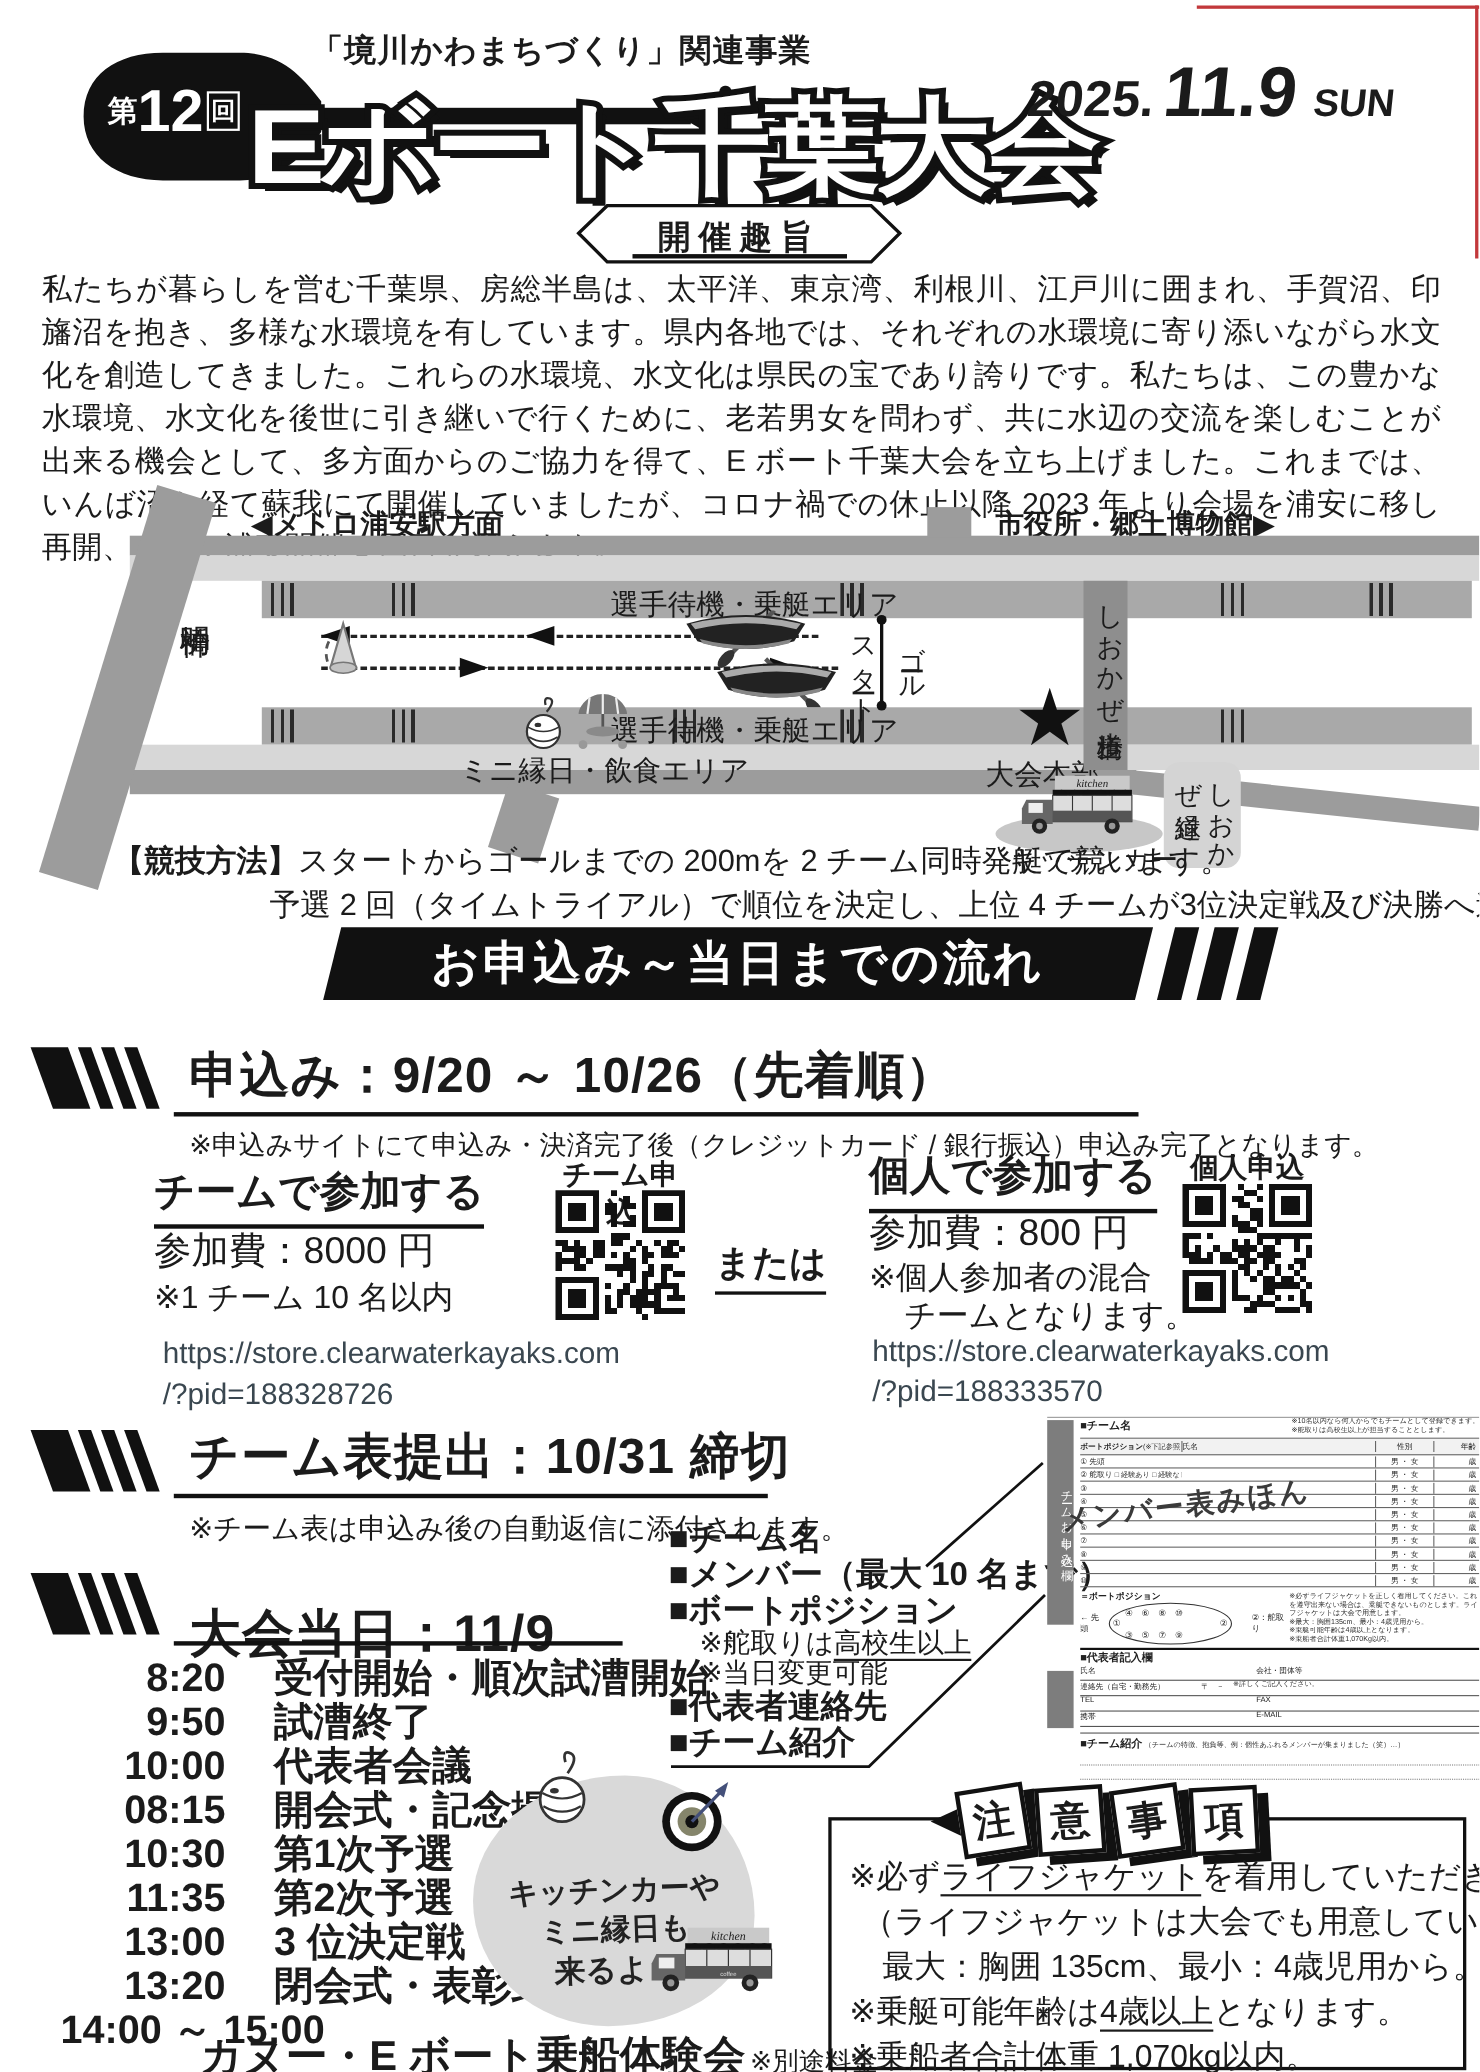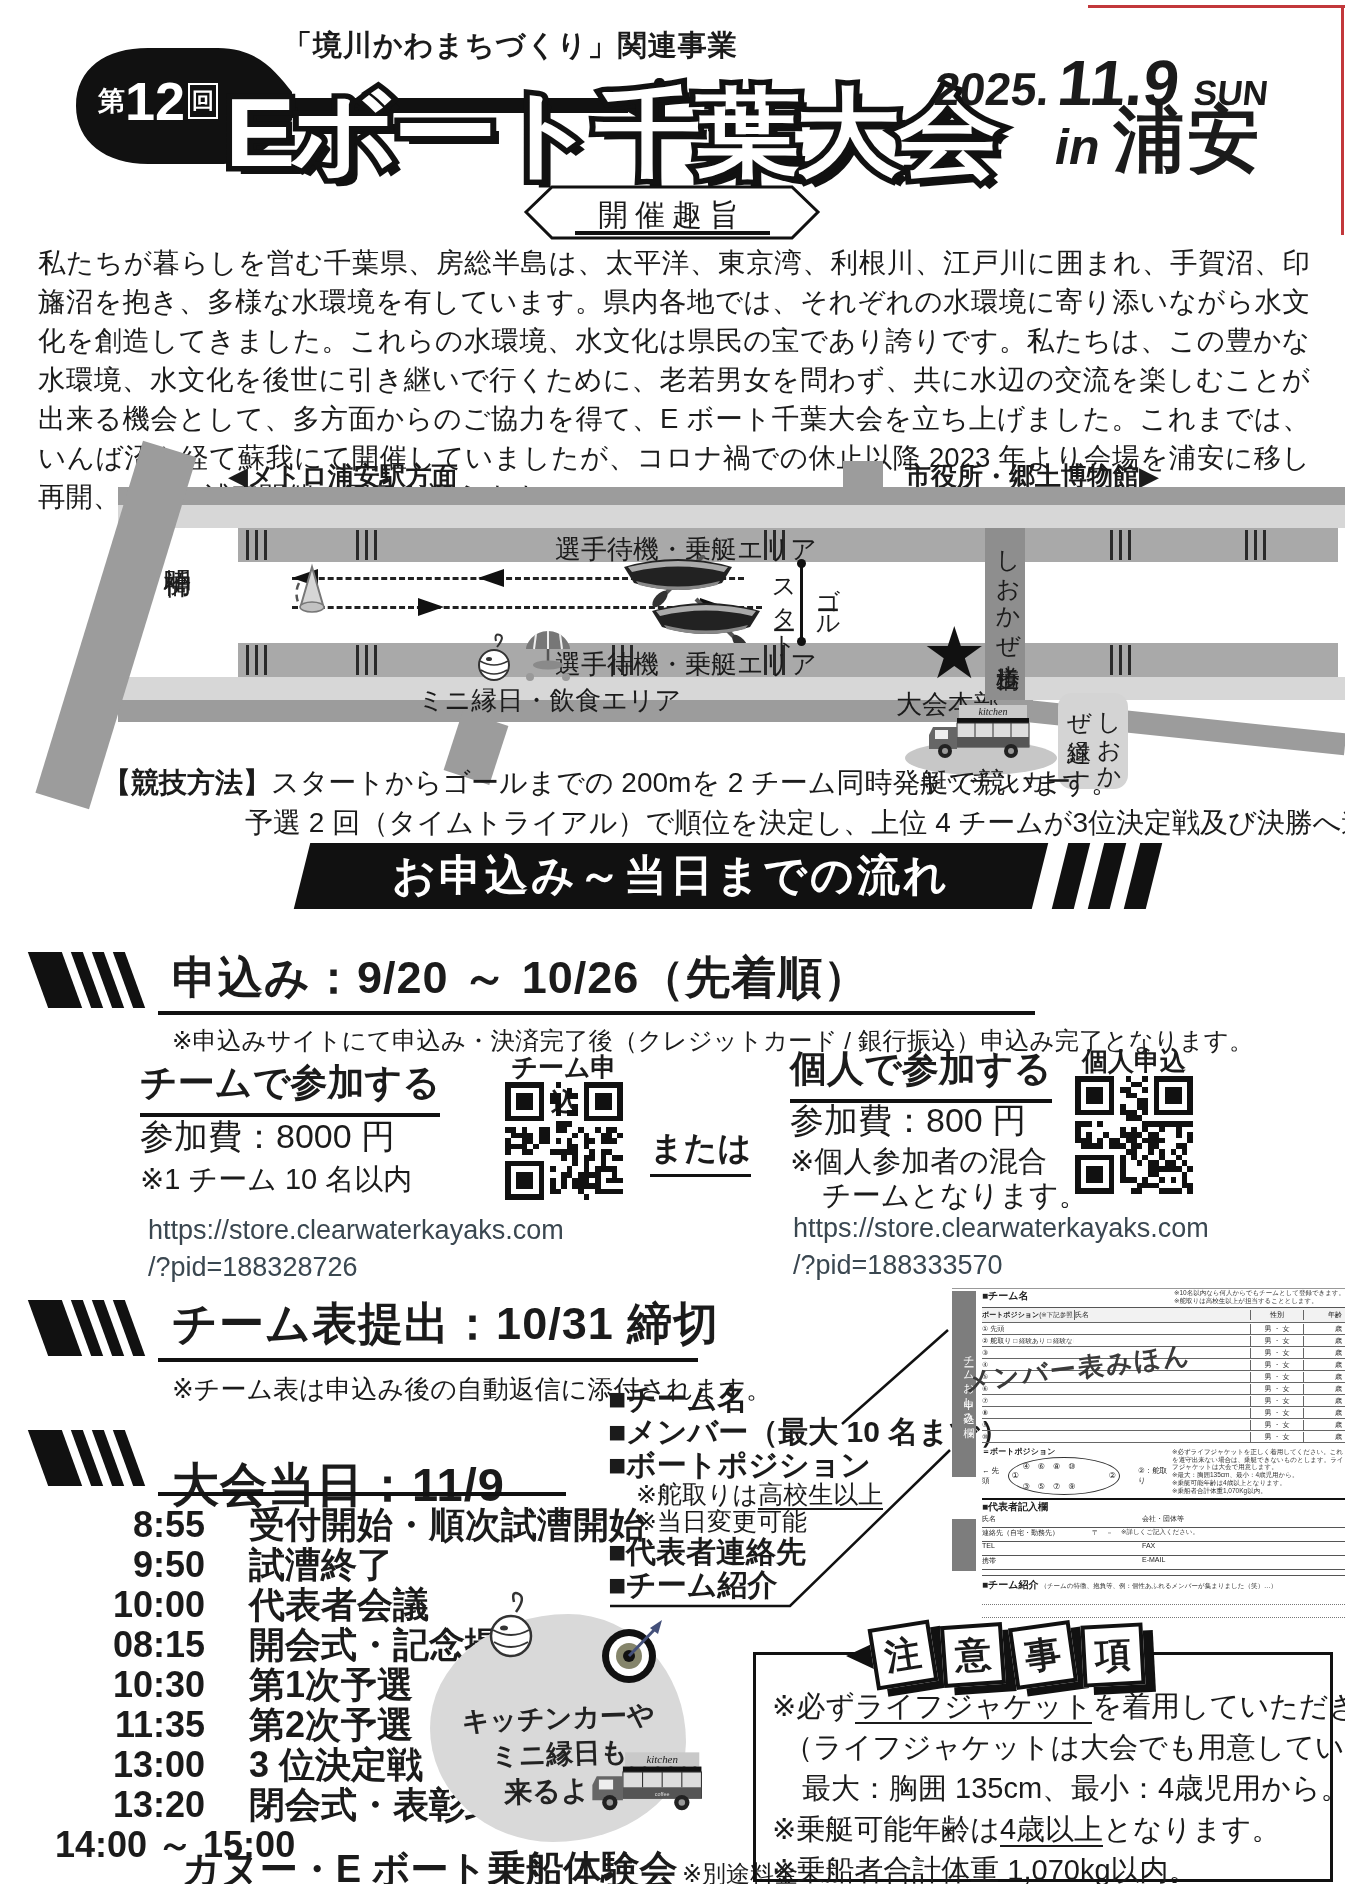--- a/index.html
+++ b/index.html
@@ -7,21 +7,21 @@
         font-family:"Liberation Sans","DejaVu Sans",sans-serif;color:#1b1b1b;}
   .abs{position:absolute;}
   .b{font-weight:bold;}
   .vtext{writing-mode:vertical-rl;text-orientation:upright;}
   
   .title-wrap{white-space:nowrap;font-weight:900;font-size:96px;letter-spacing:-5px;transform:scaleX(1.1);transform-origin:left top;}
   .title-back{-webkit-text-stroke:11px #111;color:#111;text-shadow:8px 8px 0 #111;}
   .title-front{position:absolute;left:0;top:0;color:#fff;}
   .datewrap{display:flex;align-items:baseline;gap:8px;font-weight:900;transform:skewX(-6deg);}
   
-  .ribbon-text{letter-spacing:7px;font-size:30px;font-weight:normal;text-align:center;}
+  .ribbon-text{letter-spacing:7px;font-size:30px;font-weight:bold;text-align:center;}
   
   .orn{display:flex;gap:9px;transform:skewX(20deg);}
   .orn div{background:#111;height:56px;}
   .orn .b1{width:34px;} .orn .bs{width:12px;}
   .sec-title{font-size:45px;font-weight:bold;letter-spacing:1px;white-space:nowrap;}
   .rule{background:#111;height:4px;}
   
   .banner{background:#111;transform:skewX(-14deg);display:flex;align-items:center;justify-content:center;}
   .banner span{transform:skewX(14deg);color:#fff;font-size:43px;font-weight:bold;letter-spacing:3px;white-space:nowrap;}
   .bstripe{background:#111;width:22px;height:66px;transform:skewX(-14deg);}
@@ -83,24 +83,20 @@
   <div class="title-wrap" style="position:relative;">
     <span class="title-back">Eボート千葉大会</span>
     <span class="title-front">Eボート千葉大会</span>
   </div>
 </div>
 
 <div class="abs datewrap" style="left:935px;top:46px;">
   <span style="font-size:46px;">2025.</span>
   <span style="font-size:64px;">11.9</span>
   <span style="font-size:35px;margin-left:8px;">SUN</span>
-</div>
-<div class="abs" style="left:1055px;top:92px;display:flex;align-items:baseline;gap:14px;font-weight:900;">
-  <span style="font-size:50px;font-style:italic;">in</span>
-  <span style="font-size:72px;letter-spacing:2px;">浦安</span>
 </div>
 
 <svg class="abs" style="left:522px;top:184px;" width="300" height="58" viewBox="0 0 300 58">
   <polygon points="4,28 30,3 270,3 296,28 270,54 30,54" fill="#fff" stroke="#111" stroke-width="3"></polygon>
 </svg>
 <div class="abs ribbon-text" style="left:522px;top:195px;width:300px;">開催趣旨</div>
 <div class="abs" style="left:575px;top:231px;width:195px;height:4px;background:#111;"></div>
 
 <div class="abs" style="left:38px;top:243px;width:1272px;font-size:27.5px;line-height:39px;text-align:justify;">私たちが暮らしを営む千葉県、房総半島は、太平洋、東京湾、利根川、江戸川に囲まれ、手賀沼、印旛沼を抱き、多様な水環境を有しています。県内各地では、それぞれの水環境に寄り添いながら水文化を創造してきました。これらの水環境、水文化は県民の宝であり誇りです。私たちは、この豊かな水環境、水文化を後世に引き継いで行くために、老若男女を問わず、共に水辺の交流を楽しむことが出来る機会として、多方面からのご協力を得て、E ボート千葉大会を立ち上げました。これまでは、いんば沼を経て蘇我にて開催していましたが、コロナ禍での休止以降 2023 年より会場を浦安に移し再開、今年で浦安開催 3 回目を迎えます。</div>
 
@@ -694,21 +690,21 @@
   <div class="b1"></div>
       <div class="bs"></div>
       <div class="bs"></div>
       <div class="bs"></div>
 </div>
 <div class="abs sec-title" style="left:172px;top:1424px;font-size:47px;margin-top:30px;">大会当日：11/9</div>
 <div class="abs rule" style="left:158px;top:1492px;width:408px;"></div>
 
 <div class="abs" style="left:55px;top:1505px;">
   <div class="schedrow">
-        <span class="t">8:55</span>
+        <span class="t">8:20</span>
         <span class="l">受付開始・順次試漕開始</span>
       </div>
   <div class="schedrow">
         <span class="t">9:50</span>
         <span class="l">試漕終了</span>
       </div>
   <div class="schedrow">
         <span class="t">10:00</span>
         <span class="l">代表者会議</span>
       </div>

